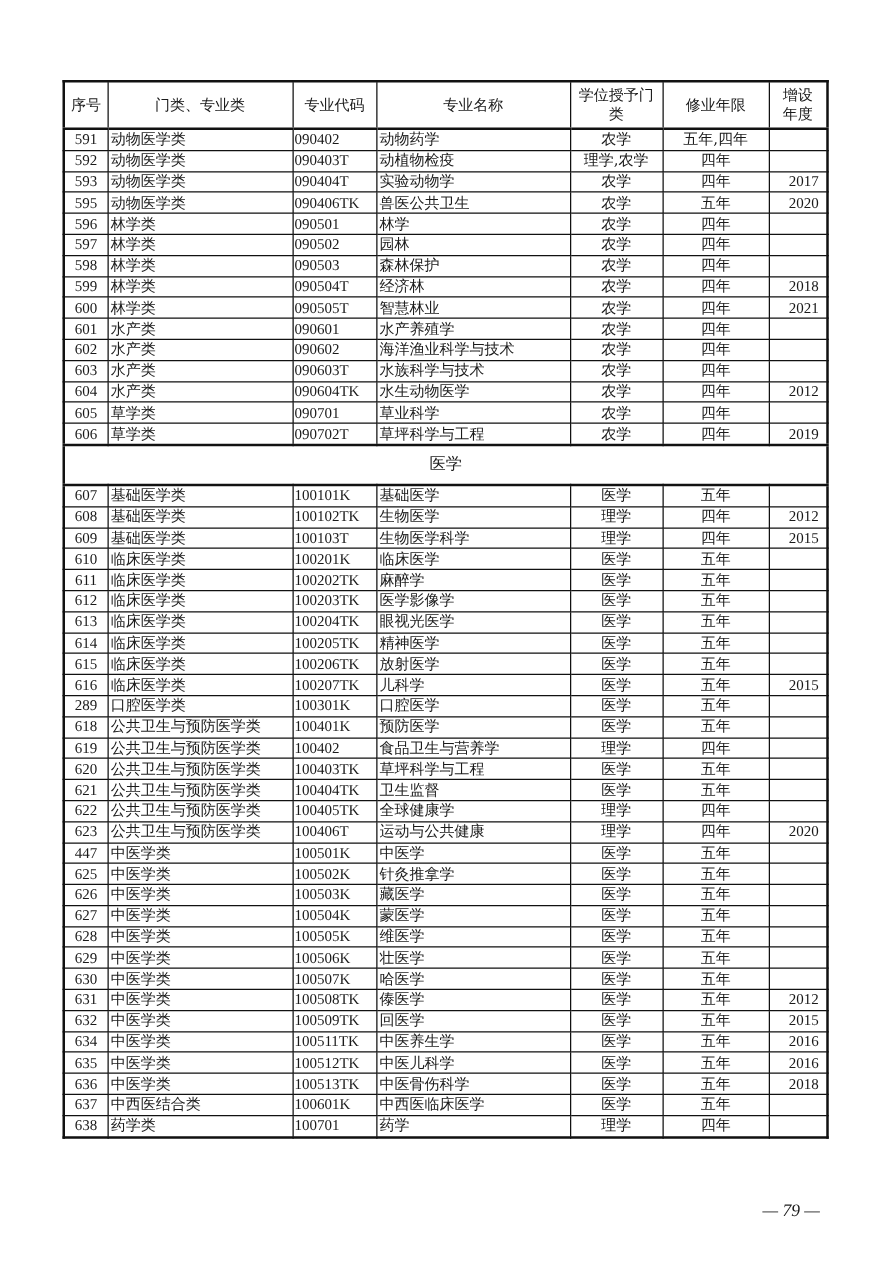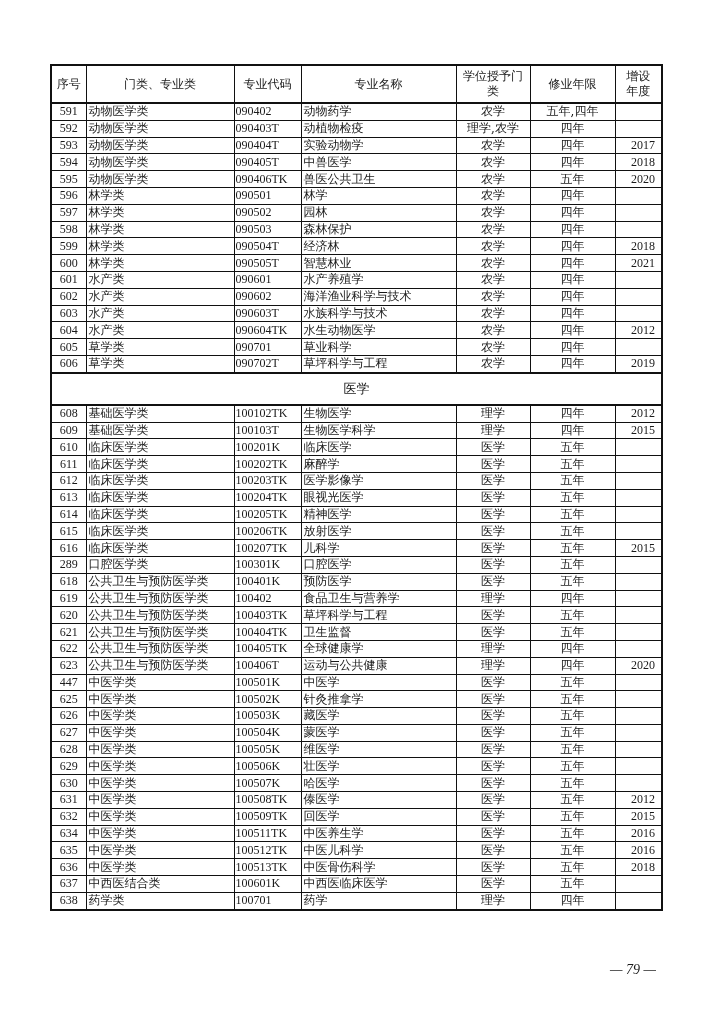--- a/index.html
+++ b/index.html
@@ -68,29 +68,20 @@
       <tr>
         <td class="c-seq">593</td>
         <td class="c-cat">动物医学类</td>
         <td class="c-code">090404T</td>
         <td class="c-name">实验动物学</td>
         <td class="c-deg">农学</td>
         <td class="c-dur">四年</td>
         <td class="c-year">2017</td>
       </tr>
       <tr>
-        <td class="c-seq">594</td>
-        <td class="c-cat">动物医学类</td>
-        <td class="c-code">090405T</td>
-        <td class="c-name">中兽医学</td>
-        <td class="c-deg">农学</td>
-        <td class="c-dur">四年</td>
-        <td class="c-year">2018</td>
-      </tr>
-      <tr>
         <td class="c-seq">595</td>
         <td class="c-cat">动物医学类</td>
         <td class="c-code">090406TK</td>
         <td class="c-name">兽医公共卫生</td>
         <td class="c-deg">农学</td>
         <td class="c-dur">五年</td>
         <td class="c-year">2020</td>
       </tr>
       <tr>
         <td class="c-seq">596</td>
@@ -192,20 +183,29 @@
         <td class="c-year">2019</td>
       </tr>
     </tbody>
   <tbody>
     <tr class="section">
       <td colspan="7">医学</td>
     </tr>
   </tbody>
   <tbody id="tbody-after">
       <tr>
+        <td class="c-seq">607</td>
+        <td class="c-cat">基础医学类</td>
+        <td class="c-code">100101K</td>
+        <td class="c-name">基础医学</td>
+        <td class="c-deg">医学</td>
+        <td class="c-dur">五年</td>
+        <td class="c-year"></td>
+      </tr>
+      <tr>
         <td class="c-seq">608</td>
         <td class="c-cat">基础医学类</td>
         <td class="c-code">100102TK</td>
         <td class="c-name">生物医学</td>
         <td class="c-deg">理学</td>
         <td class="c-dur">四年</td>
         <td class="c-year">2012</td>
       </tr>
       <tr>
         <td class="c-seq">609</td>

